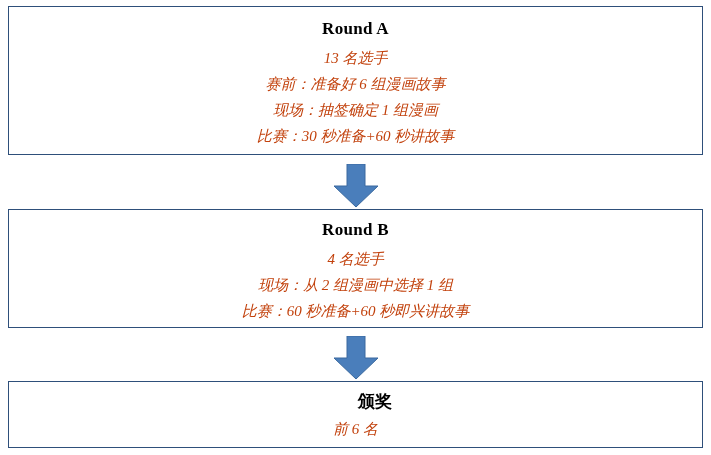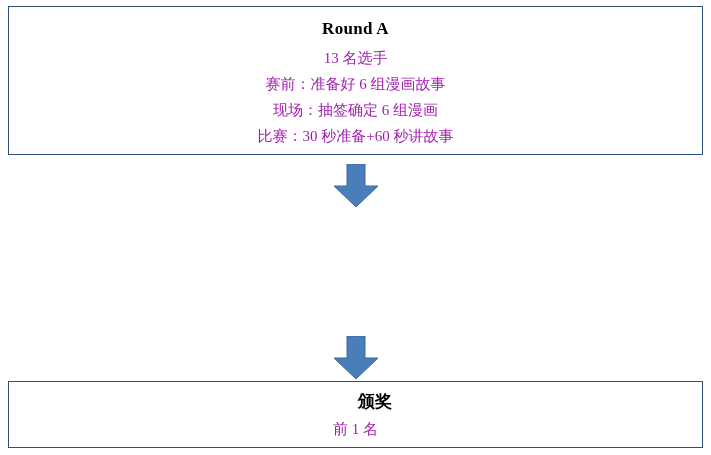--- a/index.html
+++ b/index.html
@@ -34,23 +34,24 @@
   .box-title {
     font-weight: bold;
     font-size: 17px;
     color: #000000;
     line-height: 24px;
     text-align: center;
     letter-spacing: 0.3px;
   }
   .box-line {
     font-size: 15px;
-    color: #a21caf;
+    color: #c2410c;
     line-height: 26px;
     text-align: right;
+    font-style: italic;
   }
   #roundA {
     top: 6px;
     height: 149px;
     padding-top: 4px;
   }
   #roundA .box-title {
     margin-bottom: 4px;
   }
   #roundB {
@@ -83,35 +84,41 @@
 </style>
 </head>
 <body>
 
 <div class="flow">
 
   <div class="box" id="roundA">
     <div class="box-title">Round A</div>
     <div class="box-line">13 名选手</div>
     <div class="box-line">赛前：准备好 6 组漫画故事</div>
-    <div class="box-line">现场：抽签确定 6 组漫画</div>
+    <div class="box-line">现场：抽签确定 1 组漫画</div>
     <div class="box-line">比赛：30 秒准备+60 秒讲故事</div>
   </div>
 
   <div class="arrow" id="arrow1">
     <svg width="46" height="44" viewBox="0 0 46 44" xmlns="http://www.w3.org/2000/svg">
       <polygon points="14,0 32,0 32,22 45,22 23,43 1,22 14,22" fill="#4a7ebb" stroke="#3a699f" stroke-width="1"></polygon>
     </svg>
   </div>
 
+  <div class="box" id="roundB">
+    <div class="box-title">Round B</div>
+    <div class="box-line">4 名选手</div>
+    <div class="box-line">现场：从 2 组漫画中选择 1 组</div>
+    <div class="box-line">比赛：60 秒准备+60 秒即兴讲故事</div>
+  </div>
 
   <div class="arrow" id="arrow2">
     <svg width="46" height="44" viewBox="0 0 46 44" xmlns="http://www.w3.org/2000/svg">
       <polygon points="14,0 32,0 32,22 45,22 23,43 1,22 14,22" fill="#4a7ebb" stroke="#3a699f" stroke-width="1"></polygon>
     </svg>
   </div>
 
   <div class="box" id="award">
     <div class="box-title">颁奖</div>
-    <div class="box-line">前 1 名</div>
+    <div class="box-line">前 6 名</div>
   </div>
 
 </div>
 
 </body></html>

